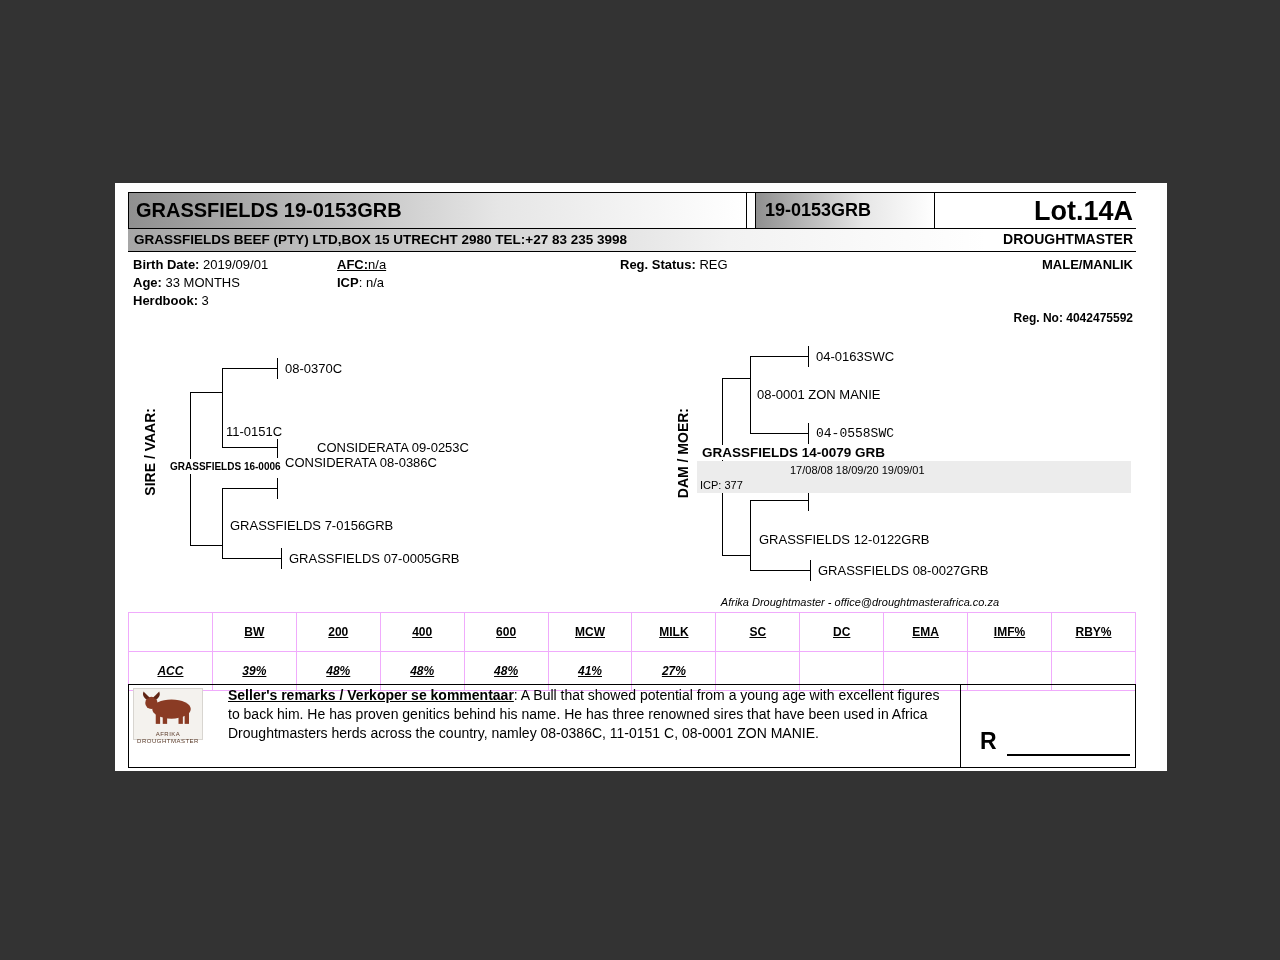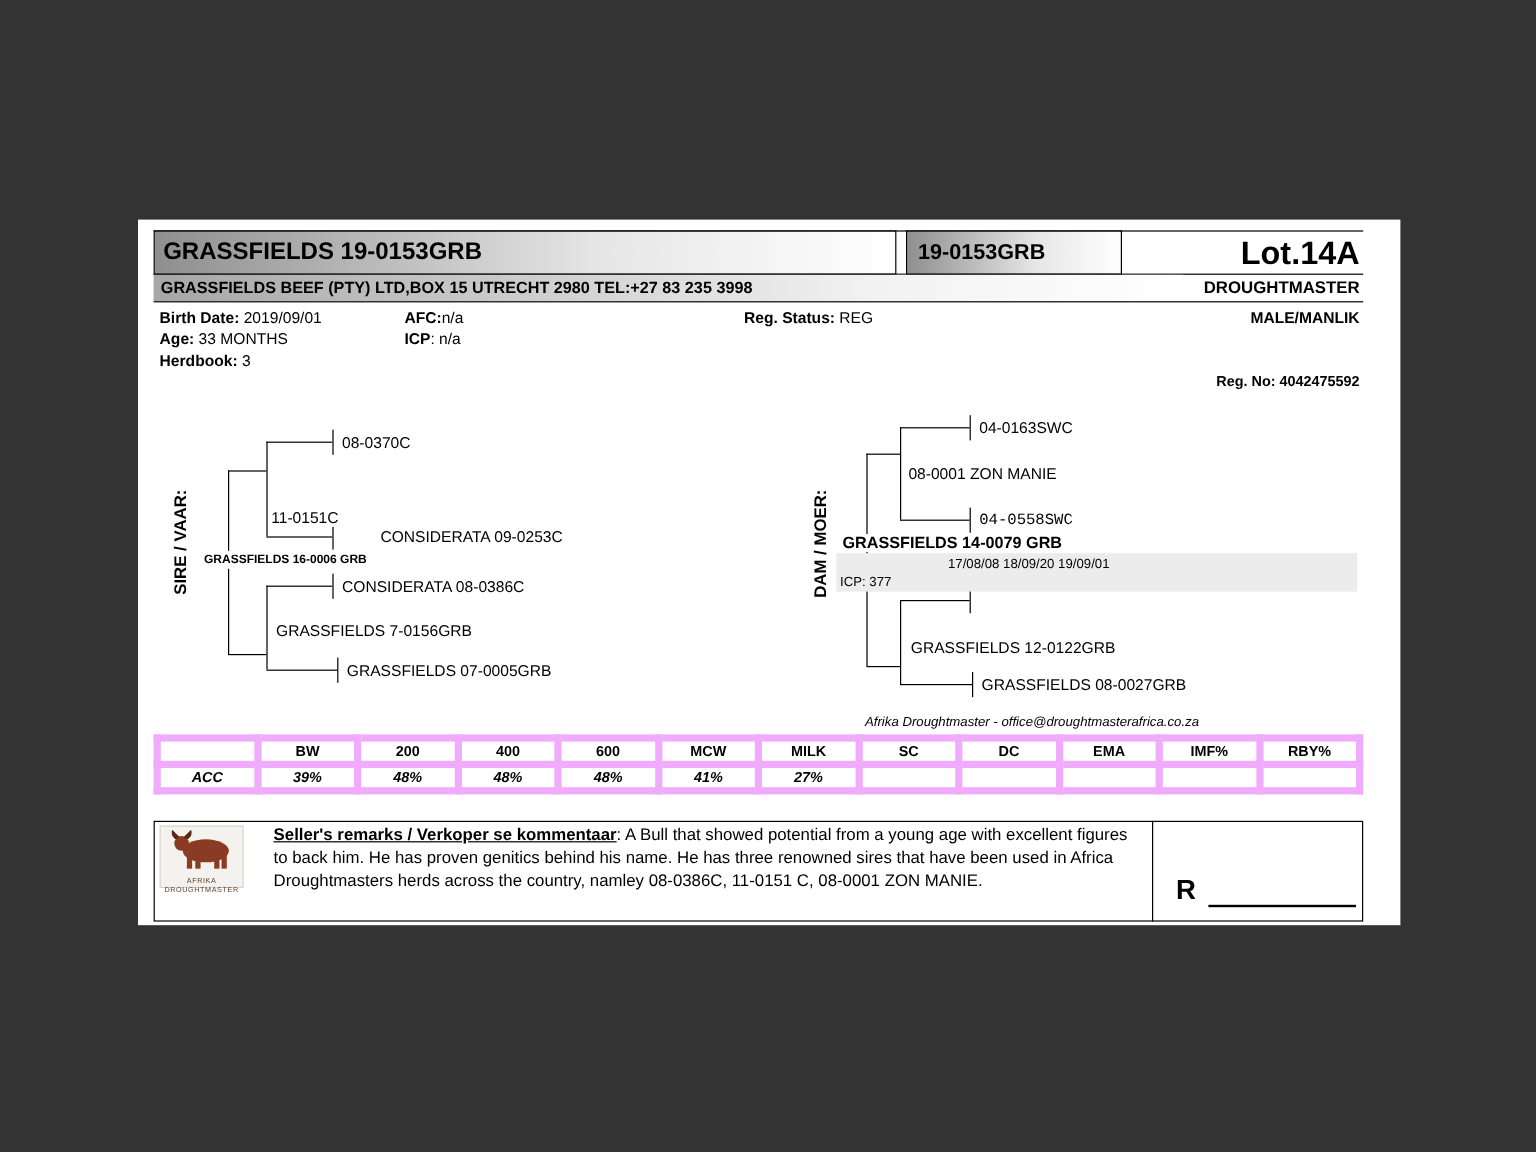--- a/index.html
+++ b/index.html
@@ -12,21 +12,21 @@
   .t11{position:absolute;font-size:11px;line-height:13px;white-space:nowrap;}
   .bold{font-weight:bold;}
   .it{font-style:italic;}
   .nm{background:#fff;padding:0 2px;}
   .hseg{position:absolute;height:37px;box-sizing:border-box;border:1px solid #000;background:linear-gradient(to right,#8f8f8f 0%,#e6e6e6 60%,#ffffff 100%);}
   .hseg .htxt{display:block;line-height:35px;white-space:nowrap;overflow:hidden;}
   .addr{position:absolute;left:128px;top:229px;width:858px;height:22px;background:linear-gradient(to right,#a6a6a6 0%,#f2f2f2 70%,#ffffff 100%);}
   .vlabel{position:absolute;writing-mode:vertical-rl;transform:rotate(180deg);font-weight:bold;font-size:14px;white-space:nowrap;}
   .grayband{position:absolute;left:697px;top:461px;width:434px;height:32px;background:#ececec;}
   table.ebv{position:absolute;left:128px;top:612px;width:1008px;border-collapse:collapse;table-layout:fixed;font-size:12px;font-weight:bold;text-align:center;}
-  table.ebv th,table.ebv td{border:6px solid #f0abfc;height:16px;padding:0;overflow:hidden;font-size:12px;}
+  table.ebv th,table.ebv td{border:1px solid #f0abfc;height:16px;padding:11px;overflow:hidden;font-size:12px;text-decoration:underline;}
   tr.row-ebv td{background:#d4d4d4;}
   tr.row-acc td{font-style:italic;}
   .bottom-box{position:absolute;left:128px;top:684px;width:1008px;height:84px;box-sizing:border-box;border:1px solid #000;}
   .remarks{position:absolute;left:228px;top:686px;width:726px;font-size:14px;line-height:19px;}
   .rh{font-weight:bold;text-decoration:underline;}
   .logo{position:absolute;left:133px;top:688px;width:70px;height:52px;background:#f4f2ee;border:1px solid #d8d5d0;box-sizing:border-box;text-align:center;}
   .logo-caption{font-size:6px;line-height:7px;color:#5a3a28;letter-spacing:0.5px;}
 </style>
 </head>
 <body>
@@ -46,21 +46,21 @@
 
   <div class="addr">
     <span class="bold" style="display:block;font-size:13.5px;line-height:22px;padding-left:6px;white-space:nowrap;">GRASSFIELDS BEEF (PTY) LTD,BOX 15 UTRECHT  2980 TEL:+27 83 235 3998</span>
   </div>
   <div class="abs bold" style="left:930px;top:231px;width:203px;text-align:right;font-size:14px;">DROUGHTMASTER</div>
   <div class="ln" style="left:128px;top:251px;width:1008px;height:1px;"></div>
 
   <div class="t13" style="left:133px;top:257px;">
     <span class="bold">Birth Date:</span><span> 2019/09/01</span>
   </div>
-  <div class="t13" style="left:337px;top:257px;">
+  <div class="t13" style="left:337px;top:257px;text-decoration:underline;">
     <span class="bold">AFC:</span><span>n/a</span>
   </div>
   <div class="t13" style="left:620px;top:257px;">
     <span class="bold">Reg. Status:</span><span> REG</span>
   </div>
   <div class="t13 bold" style="left:930px;top:257px;width:203px;text-align:right;">MALE/MANLIK</div>
   <div class="t13" style="left:133px;top:275px;">
     <span class="bold">Age:</span><span> 33 MONTHS</span>
   </div>
   <div class="t13" style="left:337px;top:275px;">
@@ -101,21 +101,21 @@
   <div class="ln" style="left:808px;top:490px;width:1px;height:21px;"></div>
   <div class="ln" style="left:750px;top:570px;width:60px;height:1px;"></div>
   <div class="ln" style="left:810px;top:560px;width:1px;height:21px;"></div>
 
   <div class="grayband"></div>
 
   <div class="t13 nm" style="left:283px;top:361px;">08-0370C</div>
   <div class="t13 nm" style="left:224px;top:424px;">11-0151C</div>
   <div class="t13 nm" style="left:283px;top:440px;margin-left:32px;">CONSIDERATA 09-0253C</div>
   <div class="t13 nm bold" style="left:168px;top:459px;font-size:10px;">GRASSFIELDS 16-0006 GRB</div>
-  <div class="t13 nm" style="left:283px;top:481px;">CONSIDERATA 08-0386C</div>
+  <div class="t13 nm" style="left:283px;top:455px;">CONSIDERATA 08-0386C</div>
   <div class="t13 nm" style="left:228px;top:518px;">GRASSFIELDS 7-0156GRB</div>
   <div class="t13 nm" style="left:287px;top:551px;">GRASSFIELDS 07-0005GRB</div>
 
   <div class="t13 nm" style="left:814px;top:349px;">04-0163SWC</div>
   <div class="t13 nm" style="left:755px;top:387px;">08-0001 ZON MANIE</div>
   <div class="t13 nm" style="left:814px;top:426px;font-family:Liberation Mono, monospace;">04-0558SWC</div>
   <div class="t13 nm bold" style="left:700px;top:445px;font-size:13.5px;">GRASSFIELDS 14-0079 GRB</div>
   <div class="t11" style="left:790px;top:464px;">17/08/08 18/09/20 19/09/01</div>
   <div class="t11" style="left:700px;top:479px;">ICP: 377</div>
   <div class="t13 nm" style="left:757px;top:532px;">GRASSFIELDS 12-0122GRB</div>

